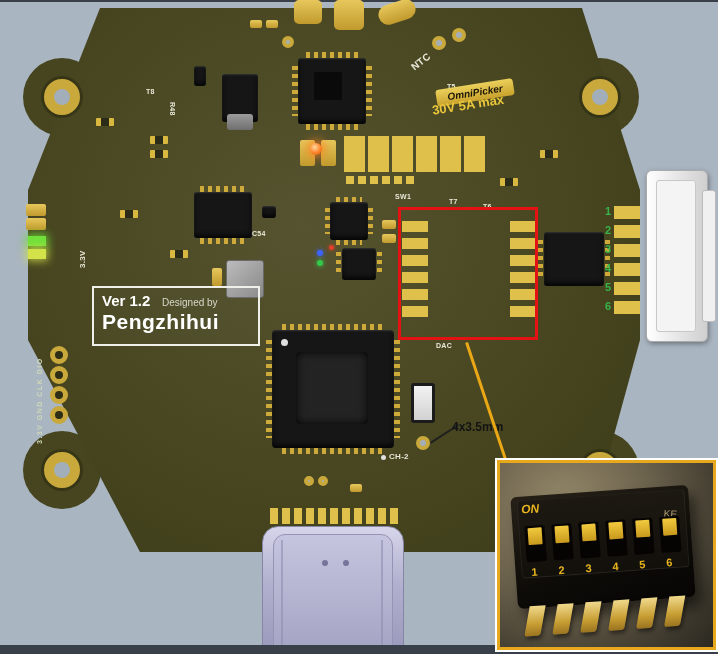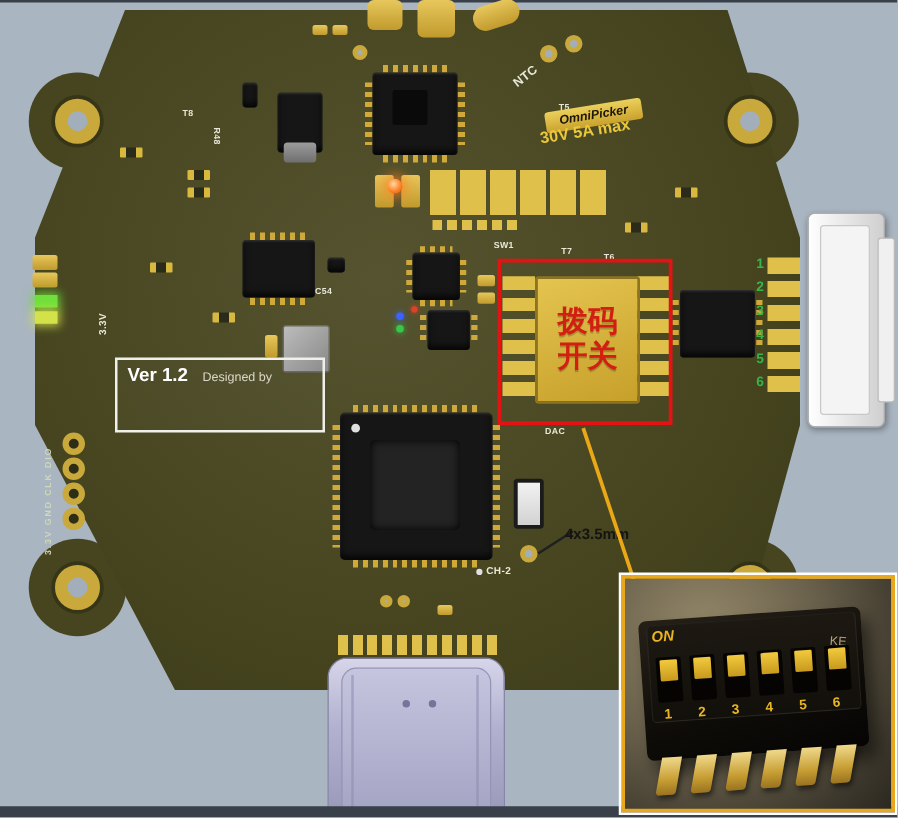--- a/index.html
+++ b/index.html
@@ -134,29 +134,24 @@
 
   <div class="a" style="left:436px;top:84px;width:78px;height:17px;border-radius:3px;transform:rotate(-9deg);
               background:linear-gradient(180deg,#ecd05c,#c8a22c);display:flex;align-items:center;justify-content:center;">
     <span style="color:#1c1608;font-size:10px;font-weight:bold;font-style:italic;">OmniPicker</span>
   </div>
   <span class="a" style="left:431px;top:103px;color:#eac73b;font-size:13px;font-weight:bold;transform:rotate(-9deg);transform-origin:left top;white-space:nowrap;">30V 5A max</span>
 
   <div class="a" style="left:92px;top:286px;width:164px;height:56px;border:2px solid #f0f0ea;background:rgba(255,255,255,.02);"></div>
   <span class="a" style="left:102px;top:292px;color:#ffffff;font-size:15px;font-weight:bold;">Ver 1.2</span>
   <span class="a" style="left:162px;top:297px;color:#d8d8ca;font-size:10px;">Designed by</span>
+  <span class="a" style="left:102px;top:310px;color:#ffffff;font-size:21px;font-weight:bold;letter-spacing:.5px;">Pengzhihui</span>
 
   <div class="a padcol" style="left:402px;top:221px;width:26px;height:100px;"></div>
   <div class="a padcol" style="left:510px;top:221px;width:26px;height:100px;"></div>
-  <div class="a" style="left:428px;top:221px;width:84px;height:102px;border-radius:3px;border:2px solid #8f7420;
-              background:linear-gradient(160deg,#e4c44f,#c6a02a);display:flex;flex-direction:column;
-              align-items:center;justify-content:center;box-sizing:border-box;">
-    <span style="color:#d31f12;font-size:24px;font-weight:bold;line-height:1.15;text-shadow:0 1px 0 rgba(0,0,0,.2);">拨码</span>
-    <span style="color:#d31f12;font-size:24px;font-weight:bold;line-height:1.15;text-shadow:0 1px 0 rgba(0,0,0,.2);">开关</span>
-  </div>
   <div class="a" style="left:398px;top:207px;width:140px;height:133px;border:3px solid #e31313;box-sizing:border-box;z-index:6;"></div>
 
   <div class="a pv" style="left:538px;top:240px;width:5px;height:38px;"></div>
   <div class="a pv" style="left:605px;top:240px;width:5px;height:38px;"></div>
   <div class="a chip" style="left:544px;top:232px;width:60px;height:54px;"></div>
 
   <div class="a padcol19" style="left:614px;top:206px;width:26px;height:112px;"></div>
   <span class="a pinnum" style="left:602px;top:205px;">1</span>
   <span class="a pinnum" style="left:602px;top:224px;">2</span>
   <span class="a pinnum" style="left:602px;top:243px;">3</span>

